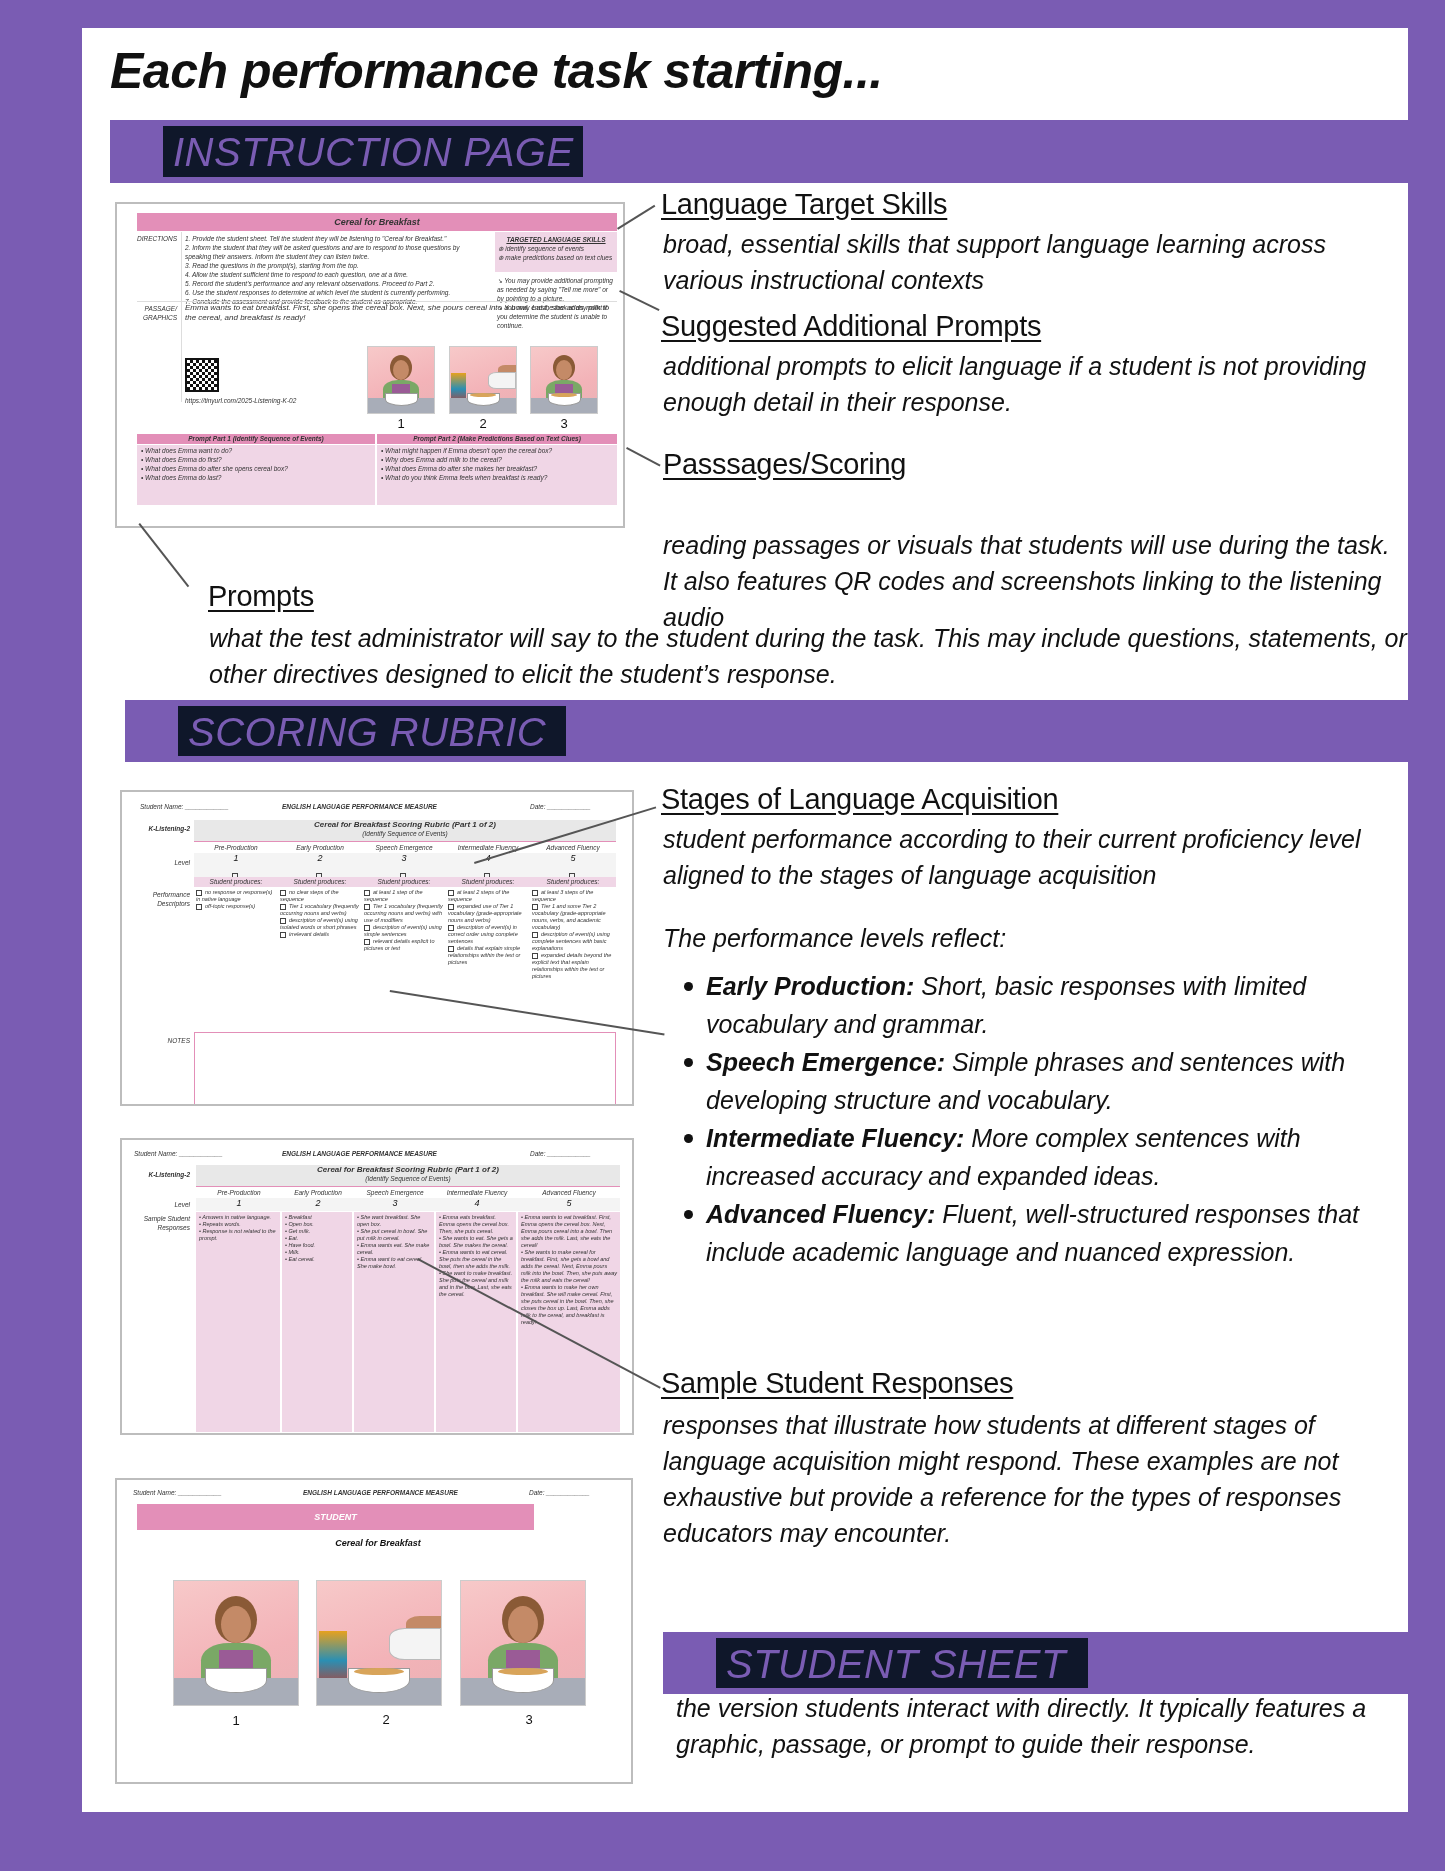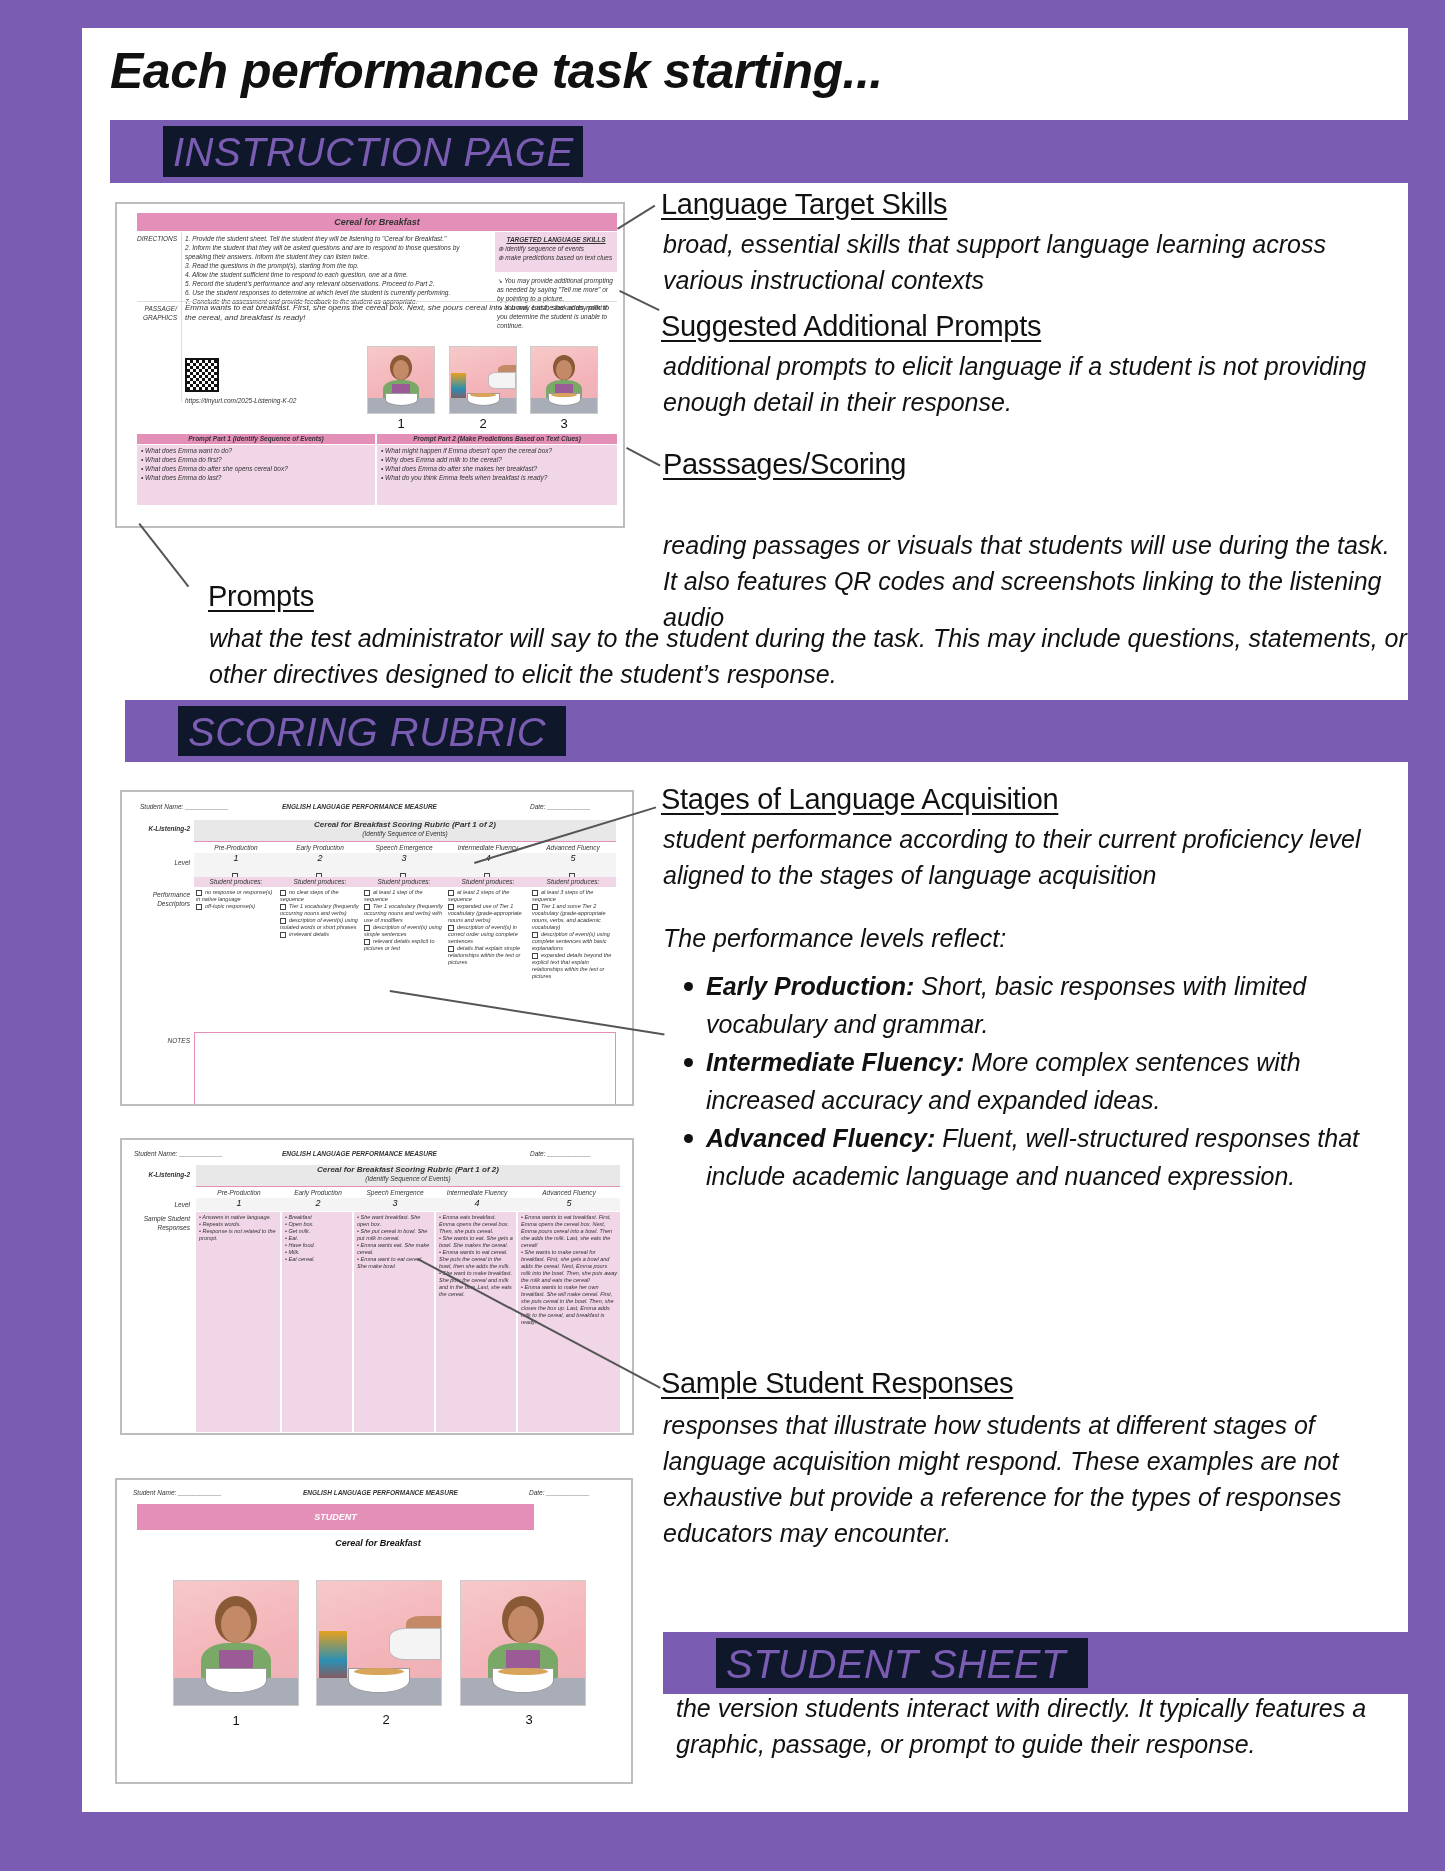--- a/index.html
+++ b/index.html
@@ -271,20 +271,21 @@
 
 <div class="line" style="left:474px;top:862px;width:190px;transform:rotate(-17deg);"></div>
 <div class="line" style="left:390px;top:990px;width:278px;transform:rotate(9deg);"></div>
 <div class="line" style="left:418px;top:1258px;width:275px;transform:rotate(28deg);"></div>
 
 <div class="hd" style="left:661px;top:783px;">Stages of Language Acquisition</div>
 <div class="desc" style="left:663px;top:821px;width:760px;">student performance according to their current proficiency level aligned to the stages of language acquisition</div>
 <div class="desc" style="left:663px;top:920px;">The performance levels reflect:</div>
 <ul class="levels" style="left:670px;top:967px;width:720px;">
   <li><b>Early Production:</b><span> Short, basic responses with limited vocabulary and grammar.</span></li>
+  <li><b>Speech Emergence:</b><span> Simple phrases and sentences with developing structure and vocabulary.</span></li>
   <li><b>Intermediate Fluency:</b><span> More complex sentences with increased accuracy and expanded ideas.</span></li>
   <li><b>Advanced Fluency:</b><span> Fluent, well-structured responses that include academic language and nuanced expression.</span></li>
 </ul>
 <div class="hd" style="left:661px;top:1367px;">Sample Student Responses</div>
 <div class="desc" style="left:663px;top:1407px;width:740px;">responses that illustrate how students at different stages of language acquisition might respond. These examples are not exhaustive but provide a reference for the types of responses educators may encounter.</div>
 
 <div class="doc" style="left:115px;top:1478px;width:518px;height:306px;">
   <div class="abs tiny" style="left:16px;top:8px;">Student Name: ____________</div>
   <div class="abs tiny b" style="left:186px;top:8px;">ENGLISH LANGUAGE PERFORMANCE MEASURE</div>
   <div class="abs tiny" style="left:412px;top:8px;">Date: ____________</div>

